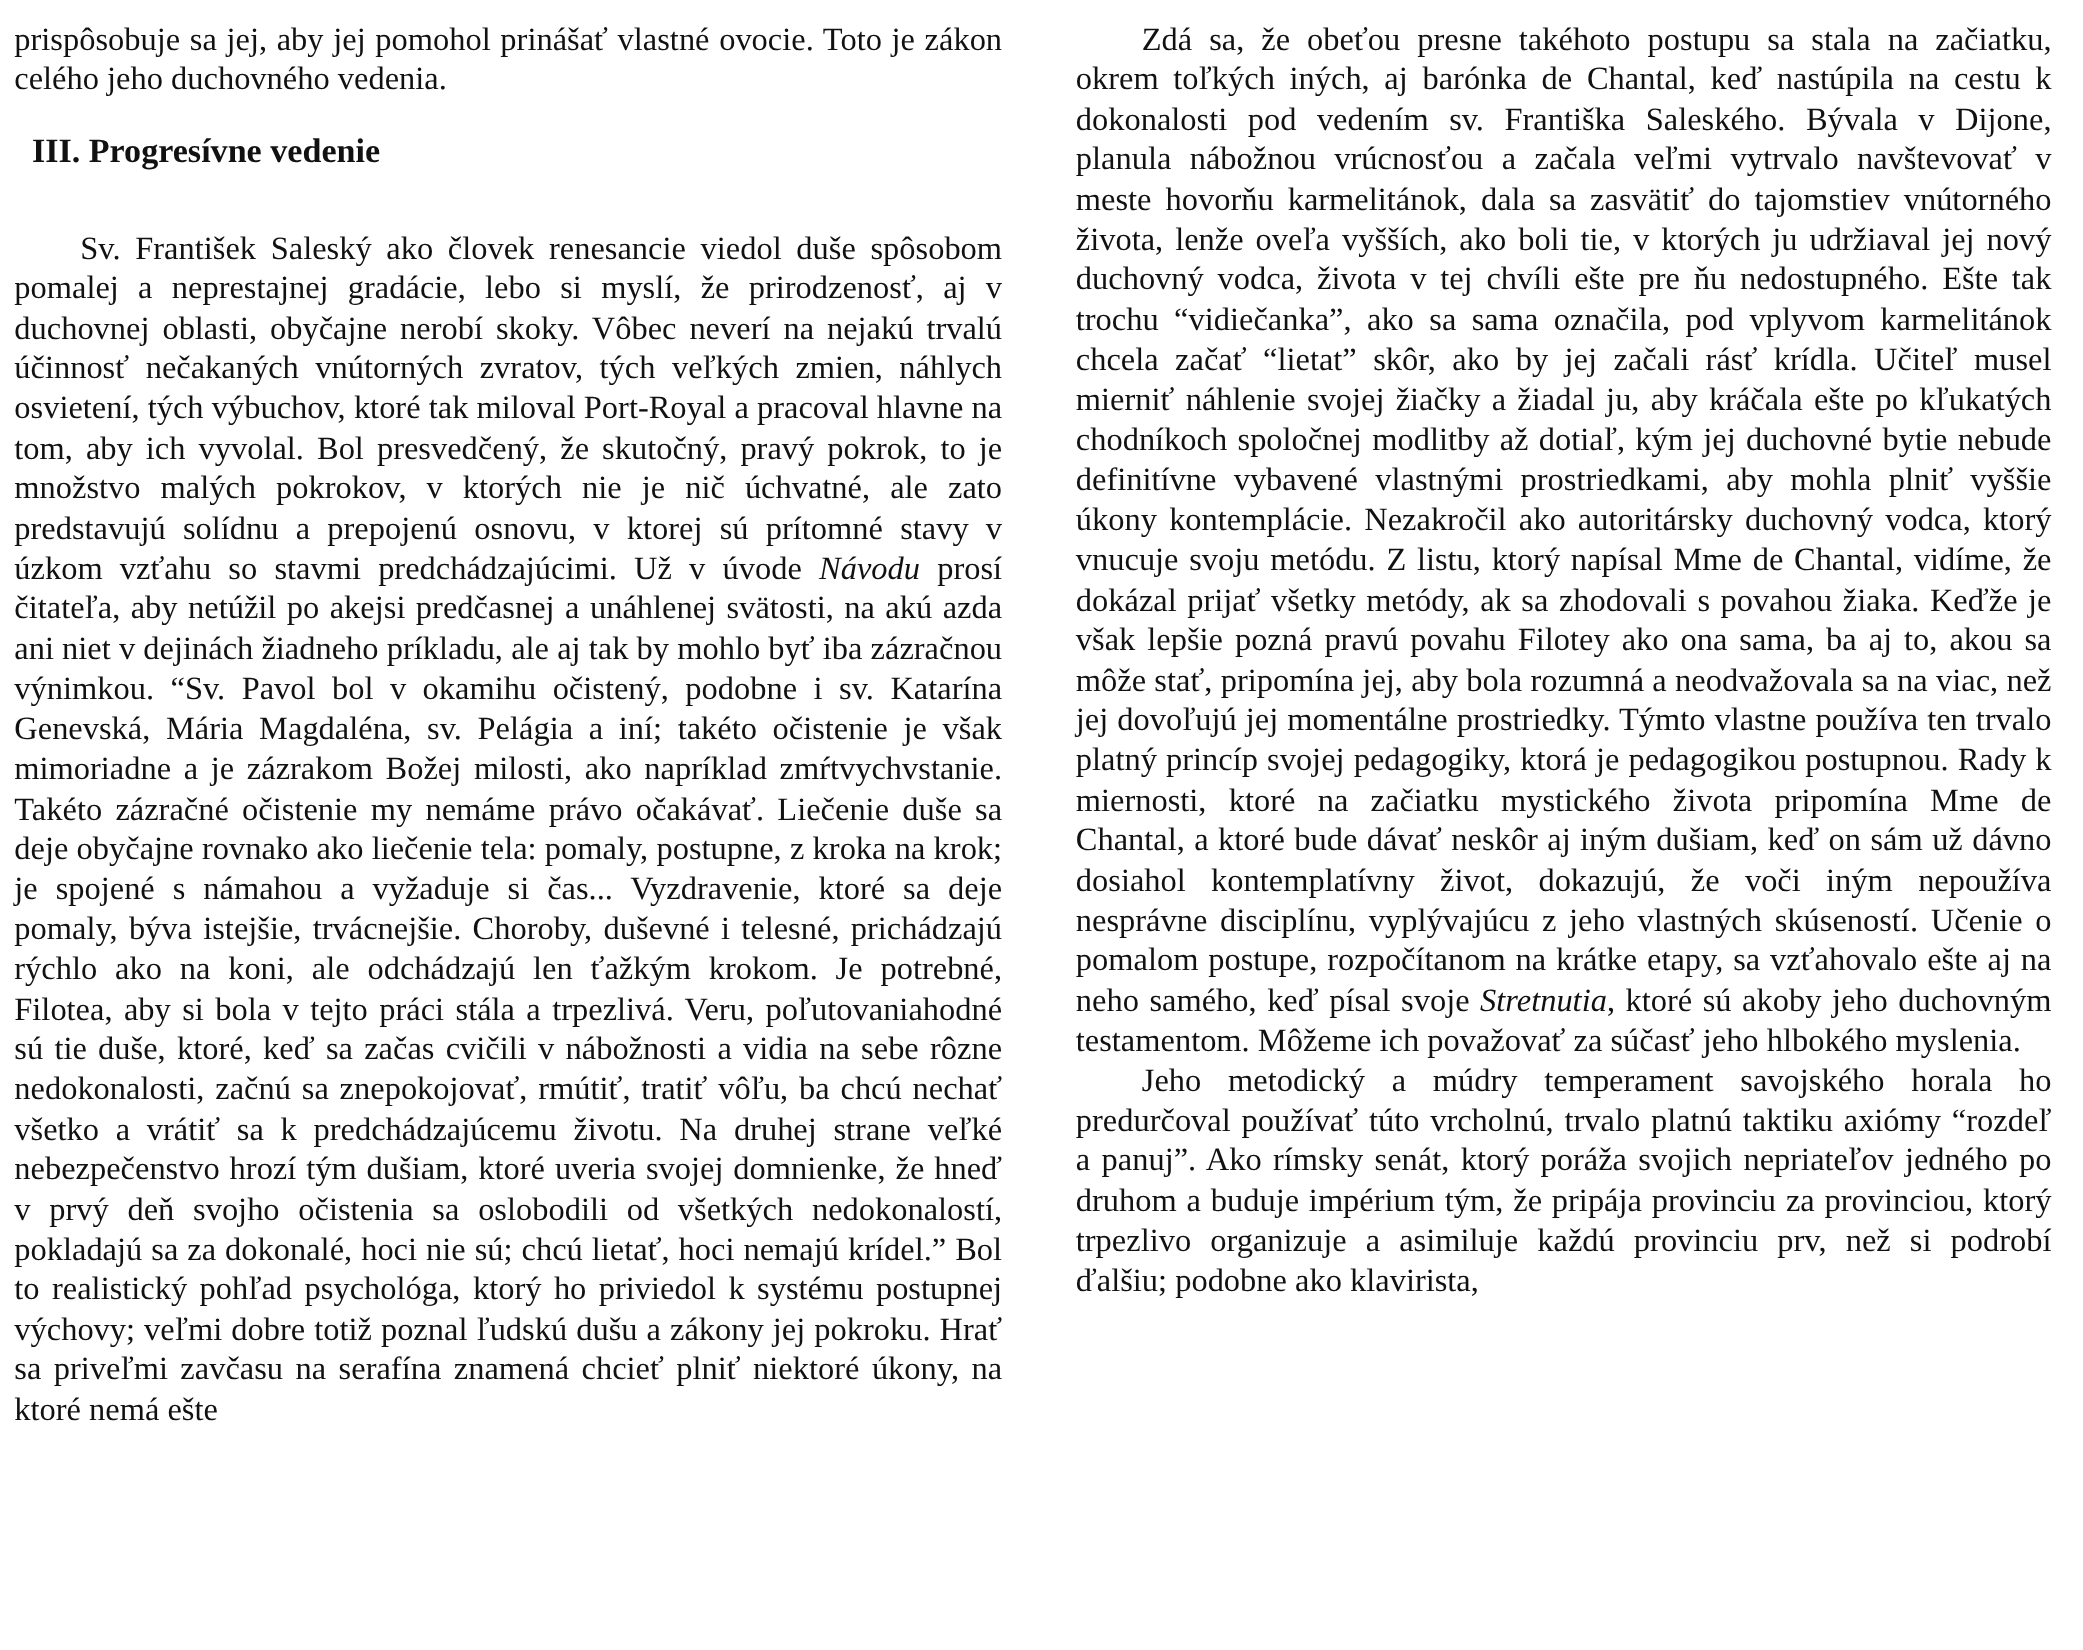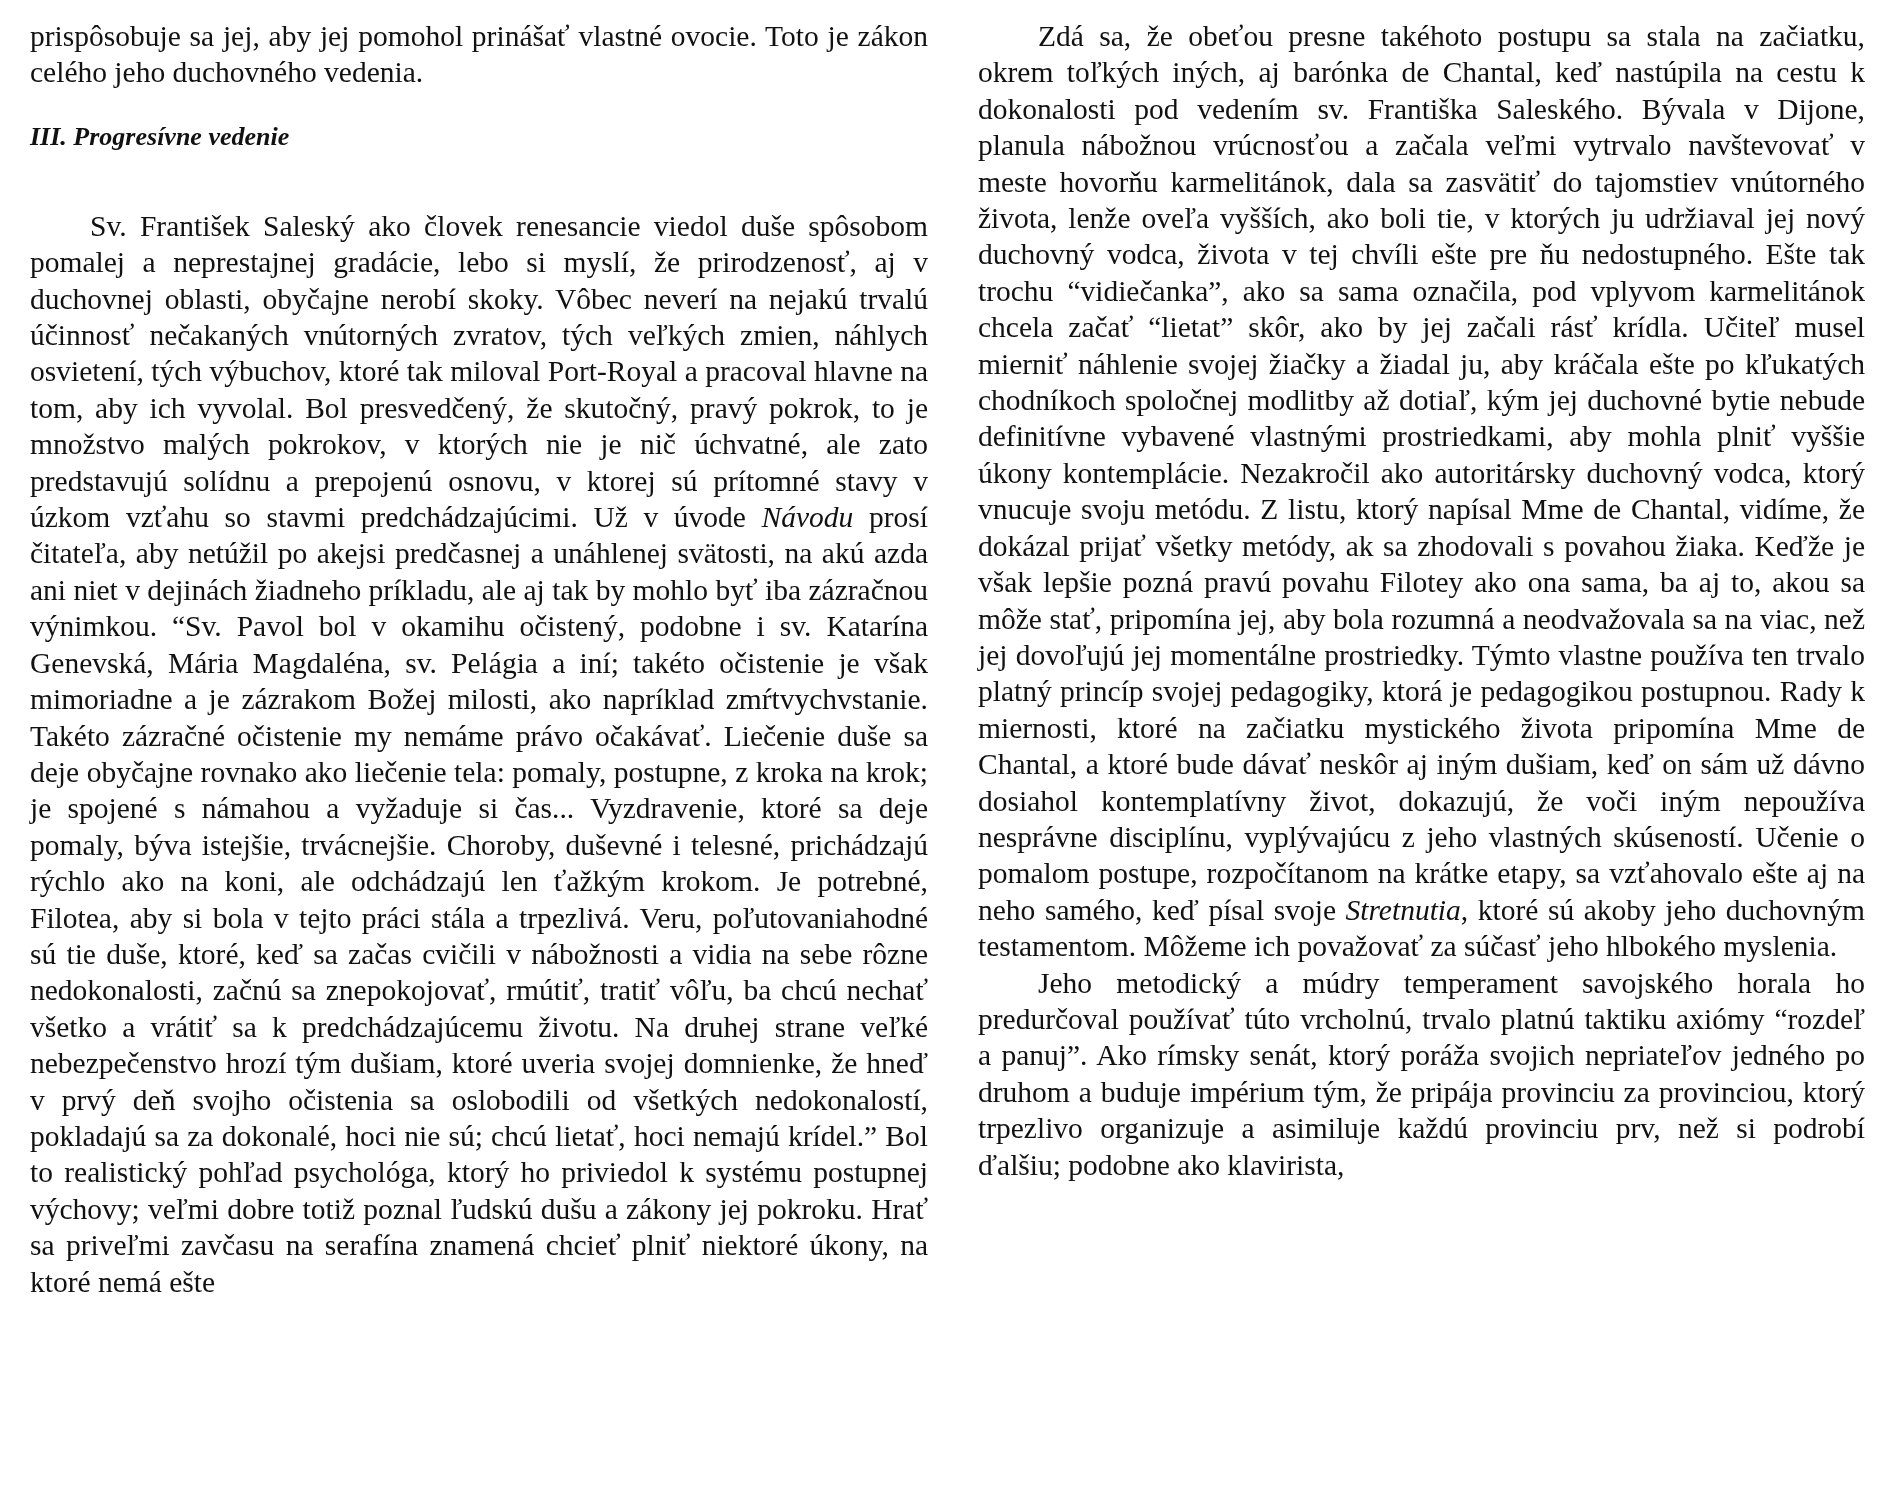--- a/index.html
+++ b/index.html
@@ -1,23 +1,23 @@
 <!DOCTYPE html>
 <html><head>
 <meta charset="utf-8">
 <style>
   html, body { margin: 0; padding: 0; background: #ffffff; }
   body { width: 1894px; height: 1500px; overflow: hidden; position: relative;
          font-family: "Liberation Serif", "DejaVu Serif", serif; color: #111; }
   .col { position: absolute; top: 18px; font-size: 29.5px; line-height: 36.4px; text-align: justify; }
-  .col.left { left: 30px; width: 898px; }
+  .col.left { left: 13px; width: 898px; }
   .col.right { left: 978px; width: 887px; }
   p { margin: 0; }
   .indent { text-indent: 60px; }
-  h2 { font-size: 26px; font-weight: bold; margin: 0; line-height: 36px; font-style: italic; }
+  h2 { font-size: 31px; font-weight: bold; margin: 16px; line-height: 36px; }
   .left .first { margin-bottom: 28px; }
   .left h2 { margin-bottom: 53px; }
   em { font-style: italic; }
 </style>
 </head>
 <body>
 
 <div class="col left">
   <p class="first">prispôsobuje sa jej, aby jej pomohol prinášať vlastné ovocie. Toto je zákon celého jeho duchovného vedenia.</p>
   <h2>III. Progresívne vedenie</h2>

